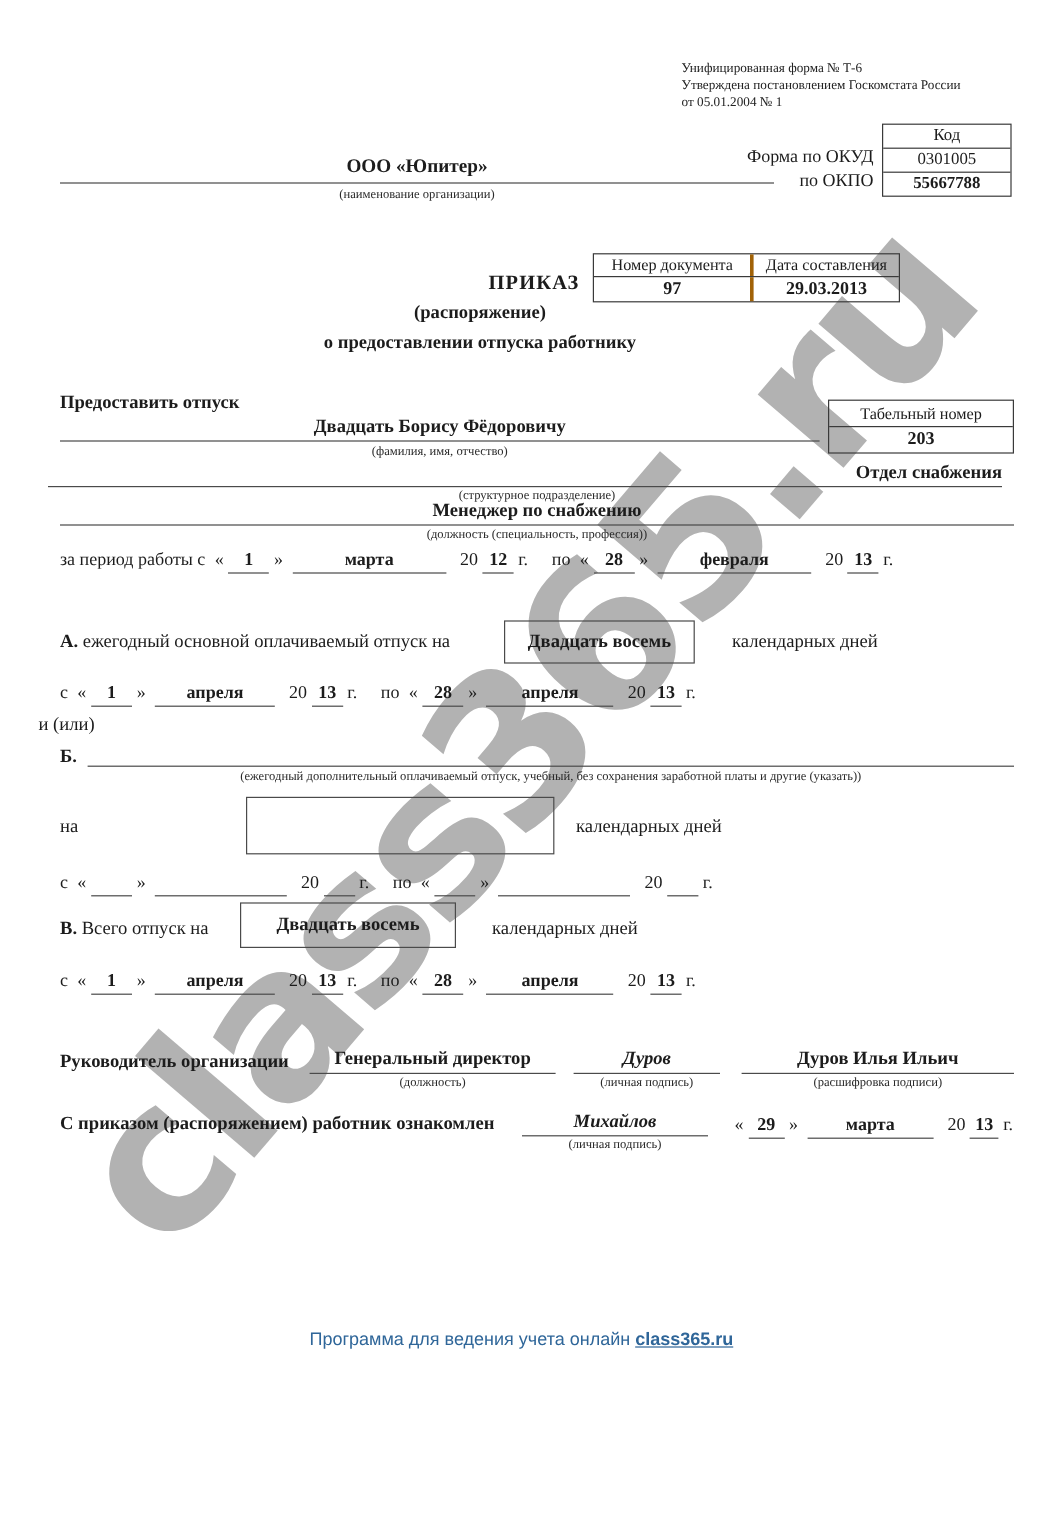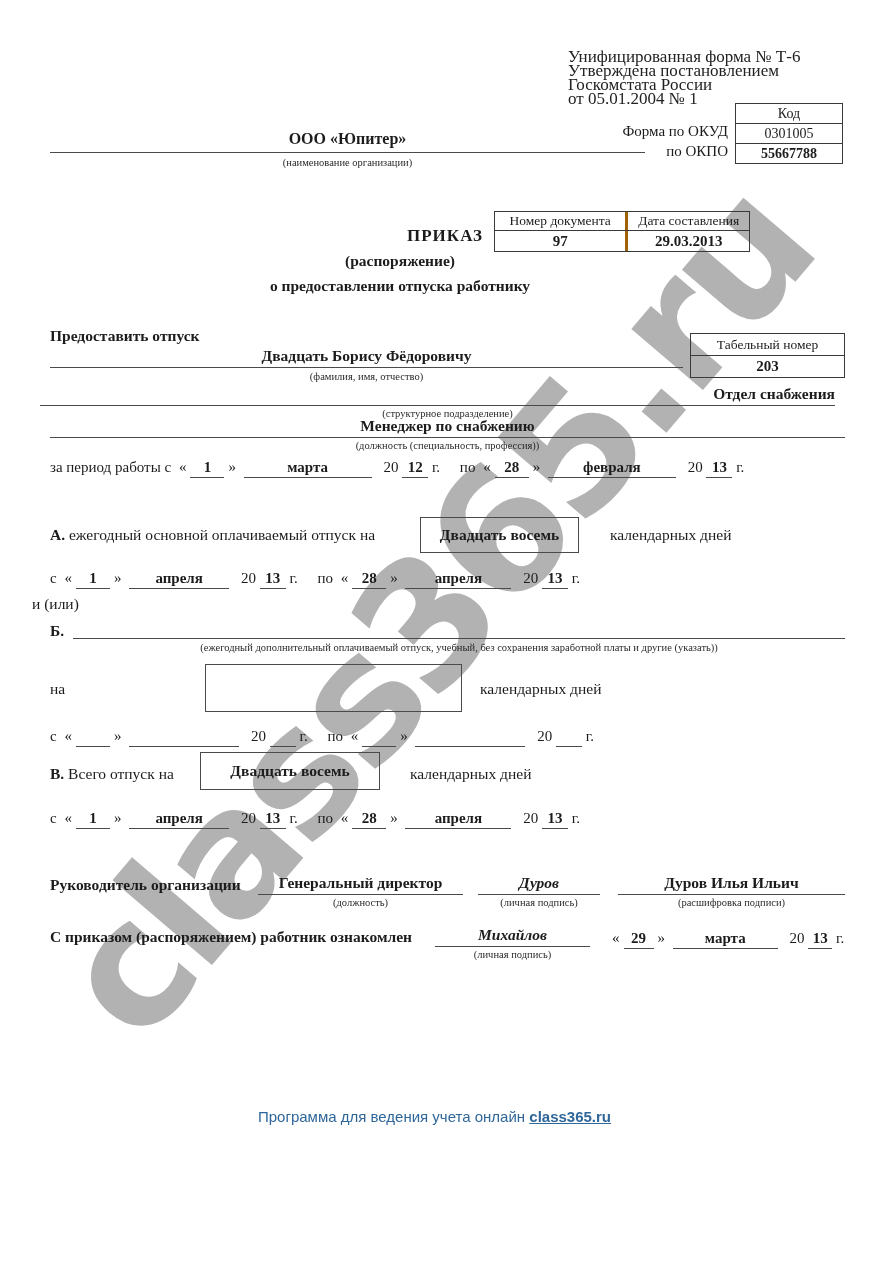--- a/index.html
+++ b/index.html
@@ -24,21 +24,21 @@
     font-family:"DejaVu Sans",sans-serif;
     font-weight:bold;
     font-size:172px;
     letter-spacing:-6px;
     color:#b2b2b2;
     white-space:nowrap;
     z-index:0;
   }
   .content{position:absolute;inset:0;z-index:1;}
   
-  .hdr-note{left:568px;top:50px;width:292px;font-size:17px;line-height:14px;color:#222;}
+  .hdr-note{left:568px;top:50px;width:292px;font-size:11px;line-height:14px;color:#222;}
   
   .code-box{left:735px;top:103px;width:106px;border:1px solid #3a3a3a;font-size:14px;}
   .code-box .cell{height:19px;line-height:19px;text-align:center;}
   .code-box .cell + .cell{border-top:1px solid #3a3a3a;}
   .okud-labels{left:540px;top:121px;width:188px;text-align:right;font-size:15px;line-height:20px;}
   
   .org-name{left:50px;top:130px;width:595px;text-align:center;font-size:16px;font-weight:bold;}
   .org-line{left:50px;top:152px;width:595px;border-bottom:1.5px solid #4a4a4a;height:0;}
   .org-cap{left:50px;top:157px;width:595px;}
   

